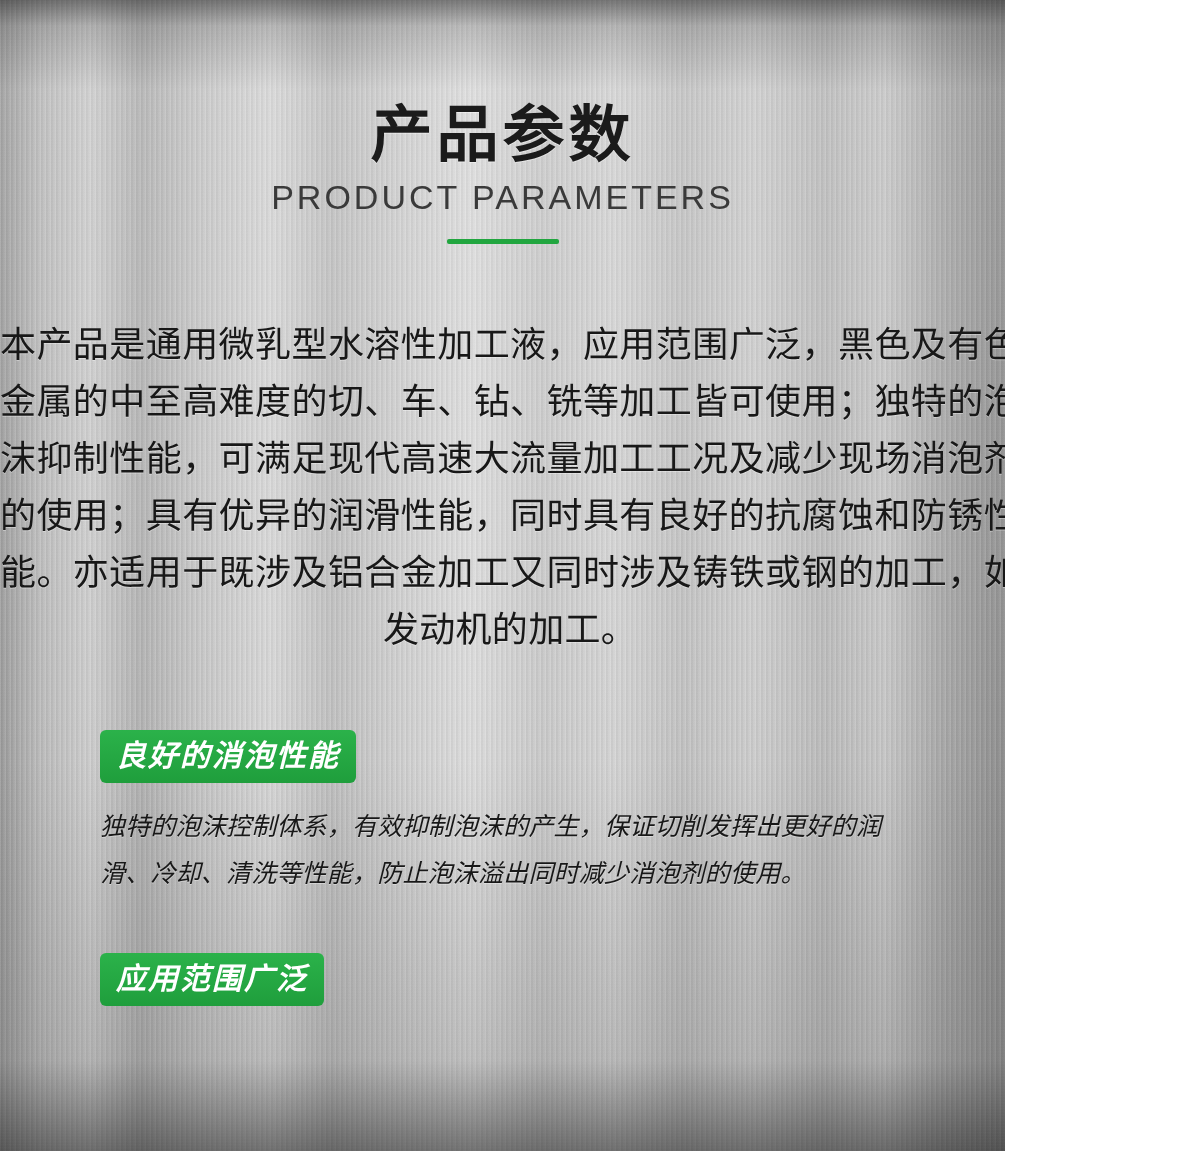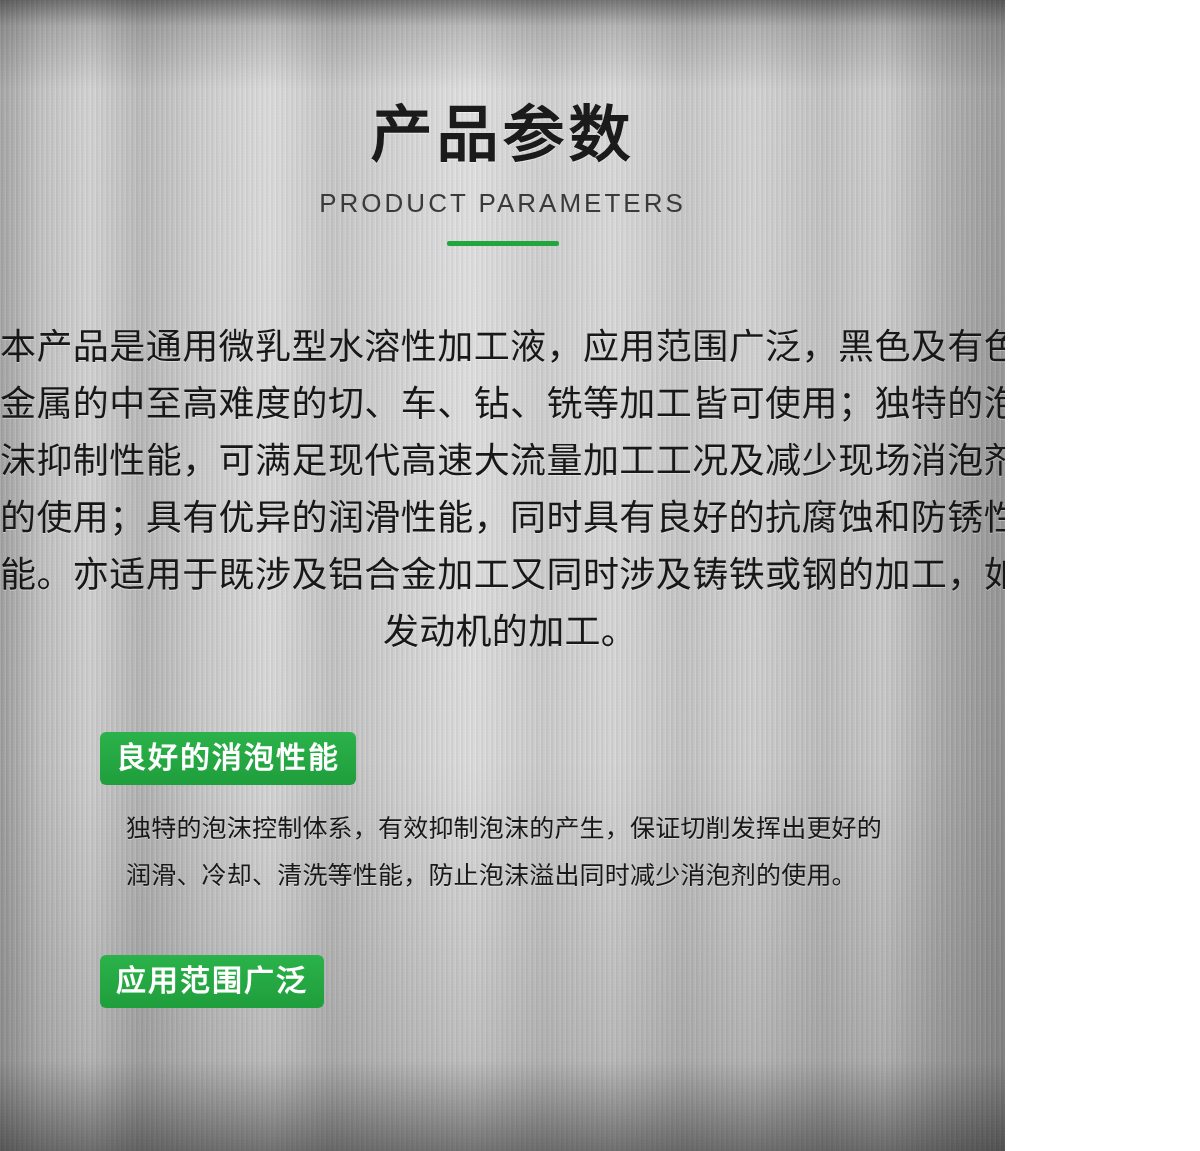--- a/index.html
+++ b/index.html
@@ -89,22 +89,22 @@
   }
   .title-cn {
     font-size: 62px;
     font-weight: bold;
     color: #1b1b1b;
     letter-spacing: 4px;
     line-height: 1.0;
     text-shadow: 0 1px 0 rgba(255,255,255,0.45);
   }
   .title-en {
-    margin-top: 22px;
-    font-size: 26px;
+    margin-top: 12px;
+    font-size: 34px;
     color: #3a3a3a;
     letter-spacing: 3px;
     font-weight: 400;
   }
   .title-rule {
     width: 112px;
     height: 5px;
     background: #21a63f;
     margin: 22px auto 0 auto;
     border-radius: 2px;
@@ -124,20 +124,21 @@
   }
 
   
   .features {
     margin-top: 72px;
     padding-left: 100px;
     padding-right: 100px;
   }
   .feature {
     margin-bottom: 56px;
+    font-style: italic;
   }
   .feature:last-child { margin-bottom: 0; }
 
   .feature-tag {
     display: inline-block;
     background: linear-gradient(180deg, #2bb24a 0%, #1f9e3c 100%);
     color: #ffffff;
     font-size: 30px;
     font-weight: bold;
     letter-spacing: 2px;
@@ -146,21 +147,20 @@
     line-height: 1.1;
   }
   .feature-text {
     margin-top: 20px;
     font-size: 25px;
     line-height: 47px;
     color: #181818;
     letter-spacing: 0.2px;
     max-width: 1000px;
     text-shadow: 0 1px 0 rgba(255,255,255,0.35);
-    margin-left: 26px;
   }
 </style>
 </head>
 <body>
 
 <div class="page">
   <div class="content">
 
     <div class="header">
       <div class="title-cn">产品参数</div>

